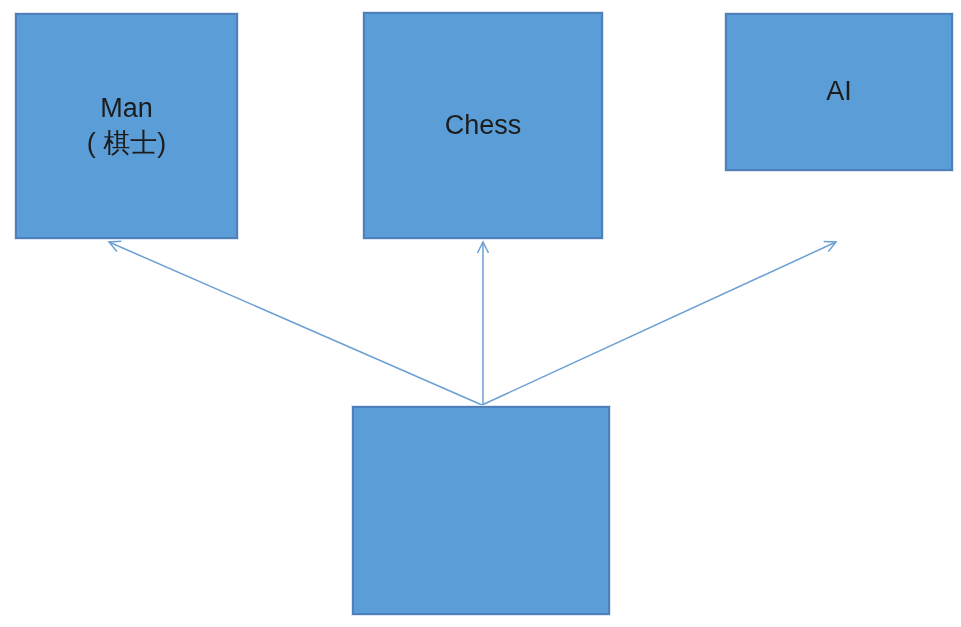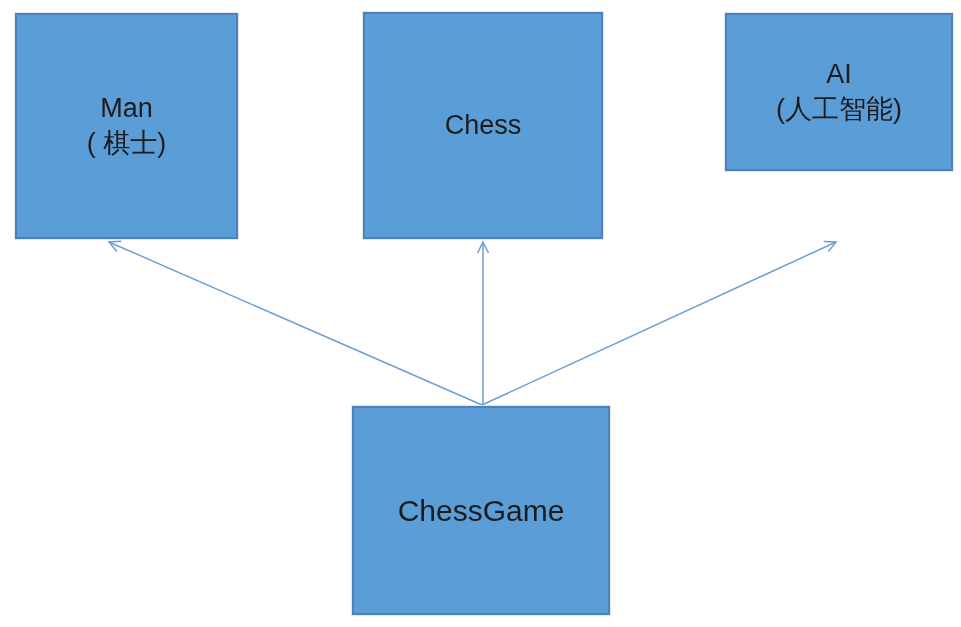--- a/index.html
+++ b/index.html
@@ -61,20 +61,18 @@
     <div class="title">Man</div>
     <div class="subtitle">( 棋士)</div>
   </div>
 
   <div class="node node-top" id="node-chess">
     <div class="title">Chess</div>
   </div>
 
   <div class="node node-top" id="node-ai">
     <div class="title">AI</div>
-    <div class="subtitle">(人工智能)</div>
   </div>
 
   <div class="node node-bottom" id="node-chessgame">
-    <div class="title">ChessGame</div>
   </div>
 
 </div>
 
 </body></html>

